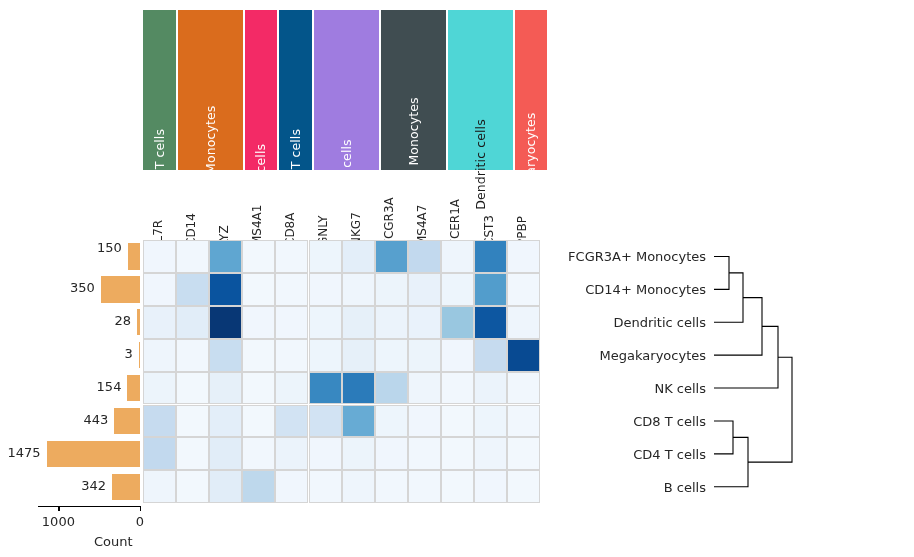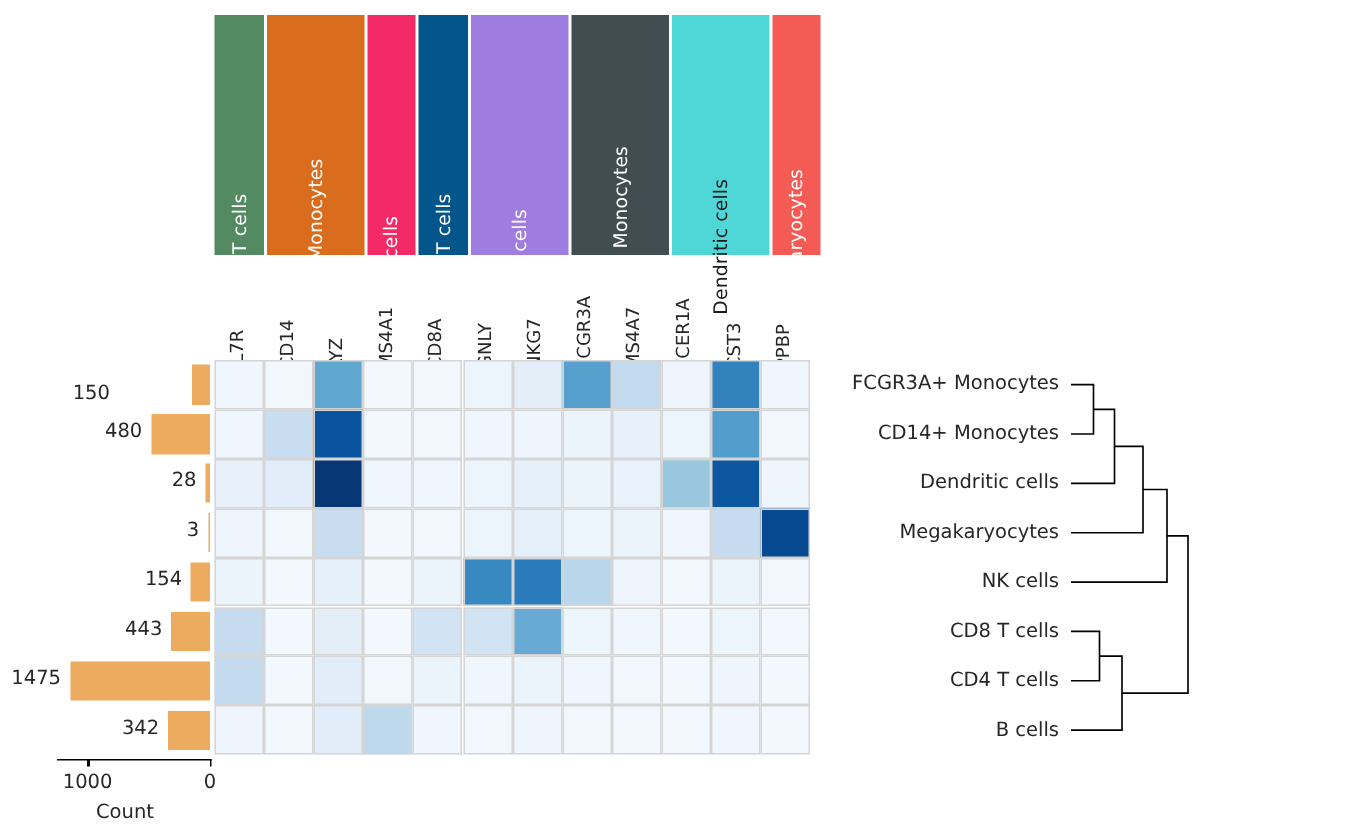--- a/index.html
+++ b/index.html
@@ -93,20 +93,21 @@
     position: absolute;
     font-size: 13px;
     color: #262626;
     white-space: nowrap;
   }
   #bar-axis-title {
     position: absolute;
     font-size: 13px;
     color: #262626;
     white-space: nowrap;
+    margin-left: 30px;
   }
 
   
   .row-label {
     position: absolute;
     font-size: 13px;
     color: #262626;
     white-space: nowrap;
     text-align: right;
     transform: translateY(-50%);
@@ -303,23 +304,23 @@
       <div class="hm-cell" style="left: 264.8px; top: 230.3px; width: 33.1px; height: 32.9px; background: rgb(241, 247, 253);"></div>
       <div class="hm-cell" style="left: 297.9px; top: 230.3px; width: 33.1px; height: 32.9px; background: rgb(242, 248, 253);"></div>
       <div class="hm-cell" style="left: 331px; top: 230.3px; width: 33.1px; height: 32.9px; background: rgb(240, 246, 253);"></div>
       <div class="hm-cell" style="left: 364.1px; top: 230.3px; width: 33.1px; height: 32.9px; background: rgb(242, 248, 253);"></div>
     </div>
 
   <div id="barchart" style="left: 0px; top: 0px; width: 160px; height: 557px;">
     <div id="bar-axis-line" style="left: 38px; top: 506.2px; width: 103px;"></div>
     <div id="bar-axis-title" style="left: 64px; top: 534.2px;">Count</div>
   <div class="bar" style="left: 127.76px; top: 243.29px; width: 12.24px; height: 26.32px;"></div>
-      <div class="bar-value" style="left: 0px; width: 121.76px; top: 255px; text-align: center;">150</div>
+      <div class="bar-value" style="left: 0px; width: 121.76px; top: 240px;">150</div>
       <div class="bar" style="left: 100.832px; top: 276.19px; width: 39.168px; height: 26.32px;"></div>
-      <div class="bar-value" style="left: 0px; width: 94.832px; top: 280.35px;">480</div>
+      <div class="bar-value" style="left: 0px; width: 94.832px; top: 280.35px;">350</div>
       <div class="bar" style="left: 136.981px; top: 309.09px; width: 3.0192px; height: 26.32px;"></div>
       <div class="bar-value" style="left: 0px; width: 130.981px; top: 313.25px;">28</div>
       <div class="bar" style="left: 138.776px; top: 341.99px; width: 1.224px; height: 26.32px;"></div>
       <div class="bar-value" style="left: 0px; width: 132.776px; top: 346.15px;">3</div>
       <div class="bar" style="left: 127.434px; top: 374.89px; width: 12.5664px; height: 26.32px;"></div>
       <div class="bar-value" style="left: 0px; width: 121.434px; top: 379.05px;">154</div>
       <div class="bar" style="left: 114.214px; top: 407.79px; width: 25.7856px; height: 26.32px;"></div>
       <div class="bar-value" style="left: 0px; width: 108.214px; top: 411.95px;">443</div>
       <div class="bar" style="left: 46.6496px; top: 440.69px; width: 93.3504px; height: 26.32px;"></div>
       <div class="bar-value" style="left: 0px; width: 40.6496px; top: 444.85px;">1475</div>

